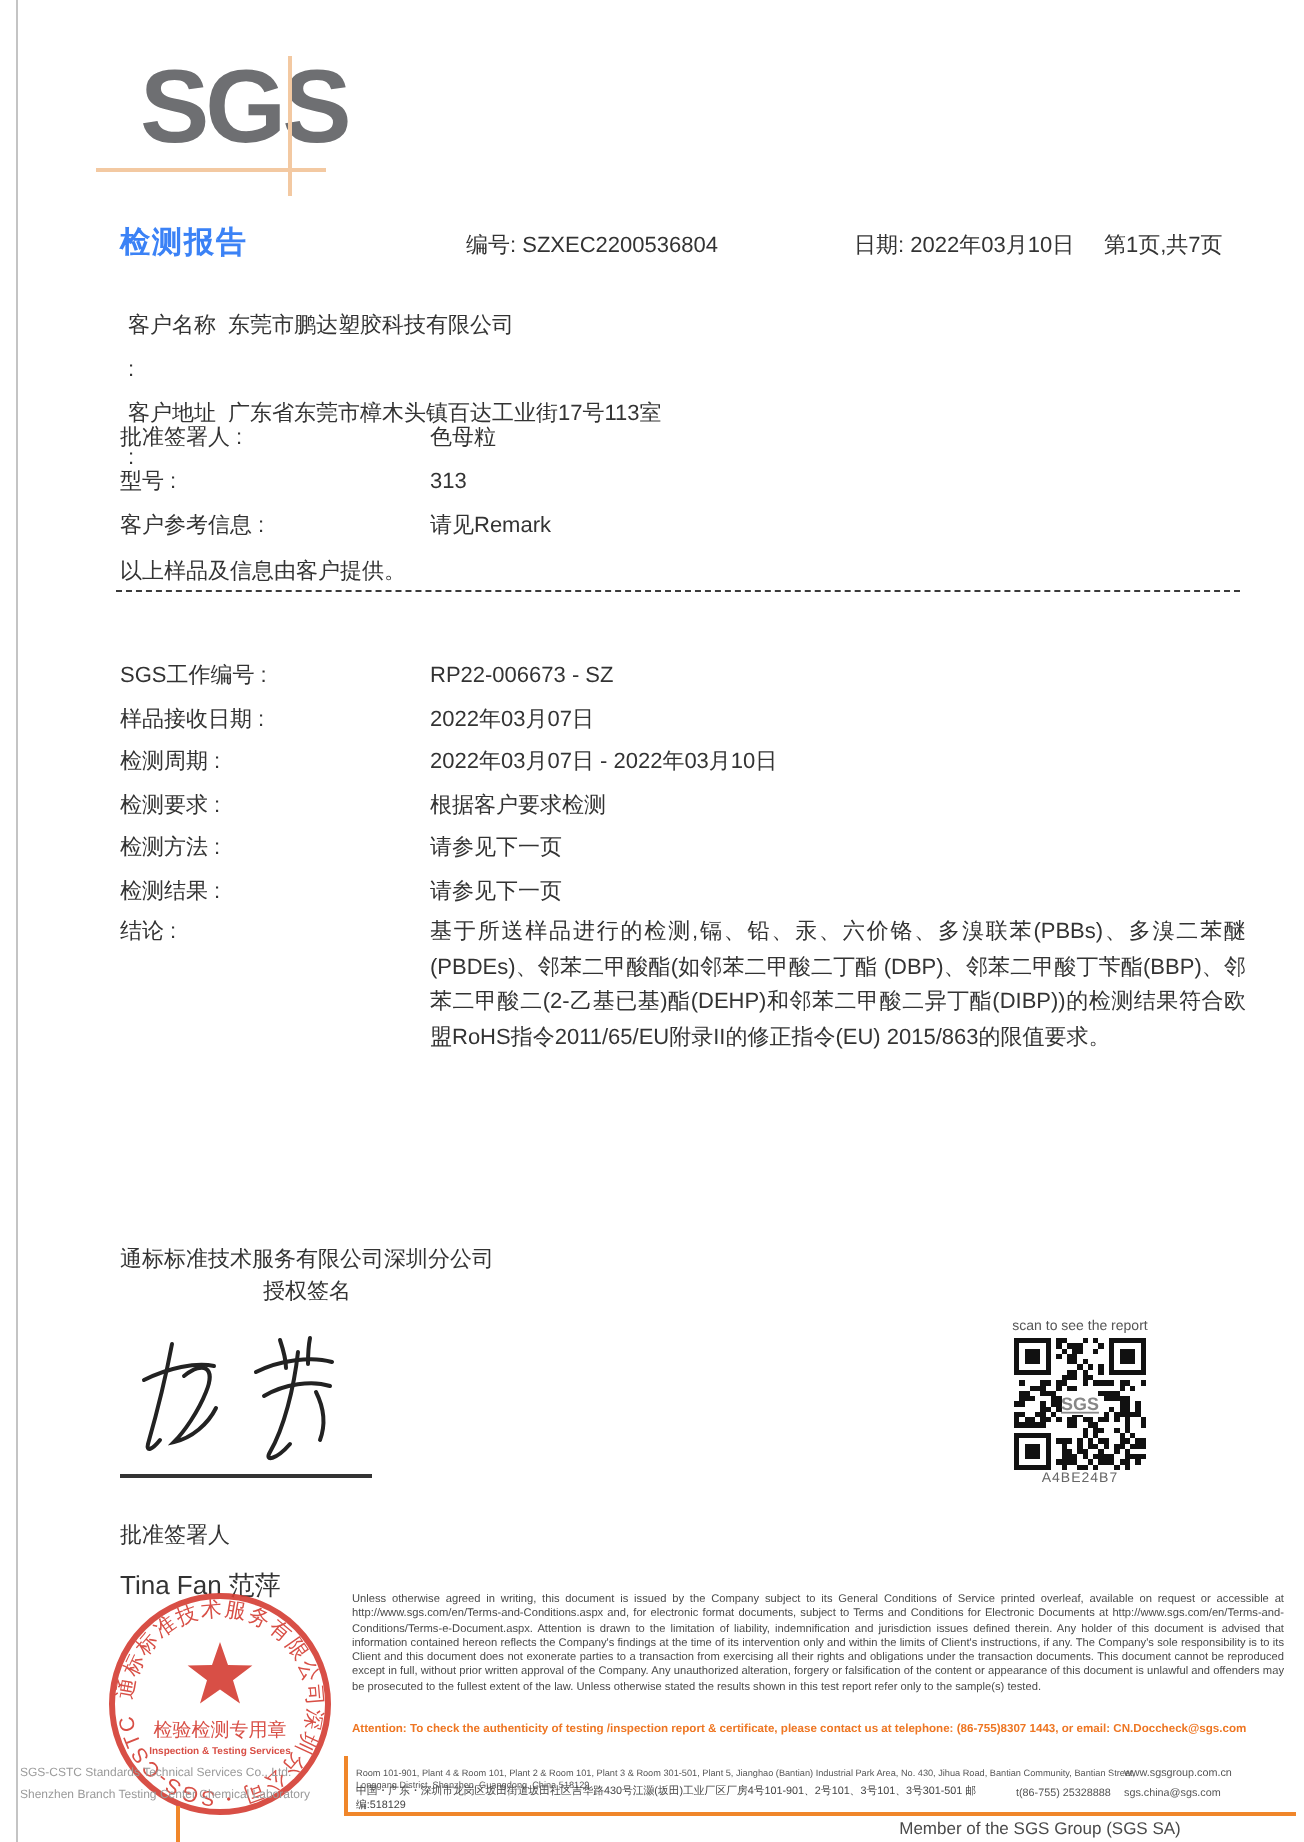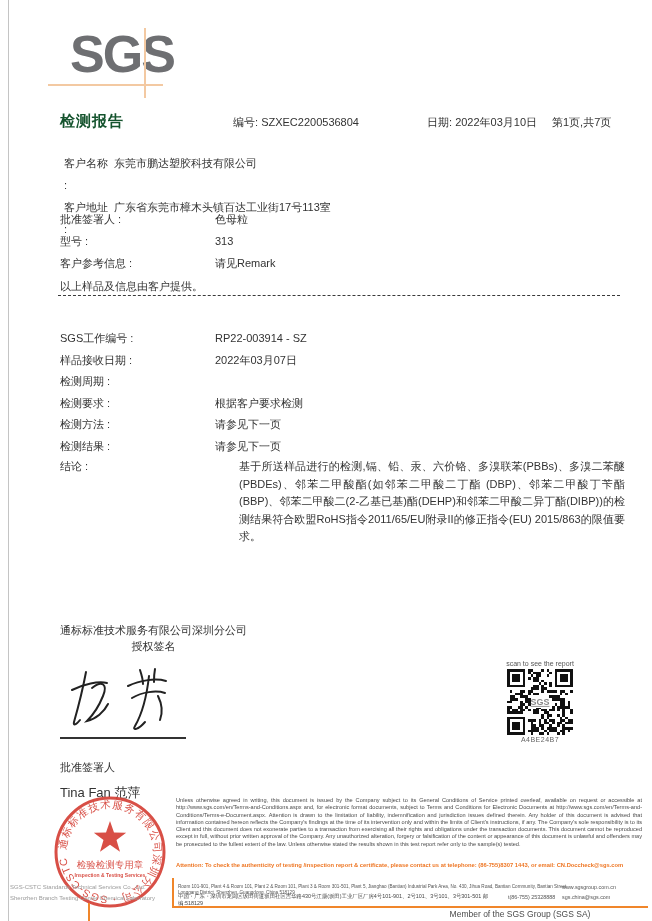--- a/index.html
+++ b/index.html
@@ -9,38 +9,38 @@
 
   
   .logo{position:absolute;left:70px;top:30px;width:80px;height:52px;
         font-weight:bold;font-size:52px;line-height:48px;color:#6e6f72;letter-spacing:-2px;
         font-family:"Liberation Sans",sans-serif;}
   .logo-hline{position:absolute;left:48px;top:84px;width:115px;height:2px;background:#f3c9a2;}
   .logo-vline{position:absolute;left:144px;top:28px;width:2px;height:70px;background:#f3c9a2;}
 
   
   .hdr{position:absolute;left:0;top:112px;width:652px;font-size:11px;}
-  .hdr .title{position:absolute;left:60px;top:0;font-size:15px;font-weight:bold;letter-spacing:1px;color:#14532d;}
+  .hdr .title{position:absolute;left:60px;top:0;font-size:15px;font-weight:bold;letter-spacing:1px;color:#3b82f6;}
   .hdr .no{position:absolute;left:233px;top:3px;}
   .hdr .date{position:absolute;left:427px;top:3px;}
   .hdr .pg{position:absolute;left:552px;top:3px;}
 
   .row{display:flex;font-size:11px;line-height:22px;}
   .row .lab{flex:0 0 auto;}
   .client{position:absolute;left:64px;top:152px;width:560px;}
   .client .lab{width:50px;}
   .sample{position:absolute;left:60px;top:208px;width:560px;}
   .sample .lab{width:155px;}
   .note{font-size:11px;line-height:20px;margin-top:2px;}
   .sep{position:absolute;left:58px;top:295px;width:562px;border-top:1.5px dashed #3a3a3a;}
 
   .details{position:absolute;left:60px;top:328px;width:565px;}
   .details .row{line-height:21.5px;}
   .details .lab{width:155px;}
-  .concl{display:flex;font-size:11px;margin-top:1px;gap:24px;}
+  .concl{display:flex;font-size:11px;margin-top:1px;}
   .concl .lab{width:155px;flex:0 0 auto;line-height:17.5px;}
   .concl .txt{width:408px;line-height:17.5px;text-align:justify;}
 
   
   .sig{position:absolute;left:60px;top:622px;font-size:11px;line-height:16px;text-align:center;}
   .sig-draw{position:absolute;left:62px;top:662px;}
   .sig-line{position:absolute;left:60px;top:737px;width:126px;height:2px;background:#333;}
   .sig-name{position:absolute;left:60px;top:742px;font-size:13px;margin-top:42px;}
   .sig-title{position:absolute;left:60px;top:760px;font-size:11px;}
 
@@ -112,28 +112,29 @@
       <span>请见Remark</span>
     </div>
     <div class="note">以上样品及信息由客户提供。</div>
   </div>
 
   <div class="sep"></div>
 
   <div class="details">
     <div class="row">
       <span class="lab">SGS工作编号 :</span>
-      <span>RP22-003914 - SZ</span>
+      <span>RP22-006673 - SZ</span>
     </div>
     <div class="row">
       <span class="lab">样品接收日期 :</span>
       <span>2022年03月07日</span>
     </div>
     <div class="row">
       <span class="lab">检测周期 :</span>
+      <span>2022年03月07日 - 2022年03月10日</span>
     </div>
     <div class="row">
       <span class="lab">检测要求 :</span>
       <span>根据客户要求检测</span>
     </div>
     <div class="row">
       <span class="lab">检测方法 :</span>
       <span>请参见下一页</span>
     </div>
     <div class="row">

